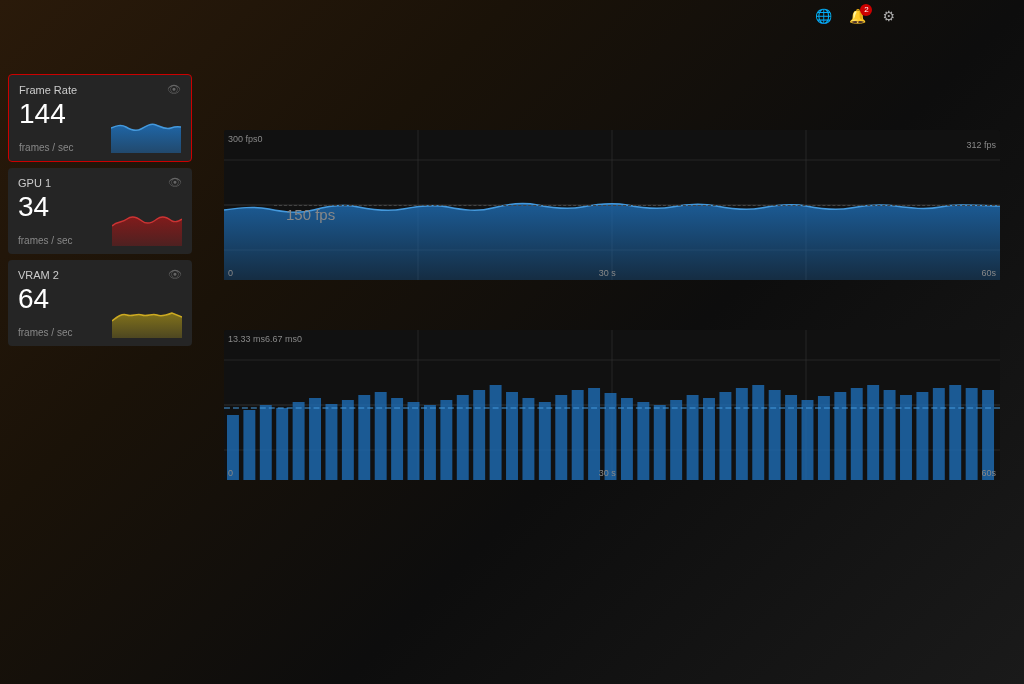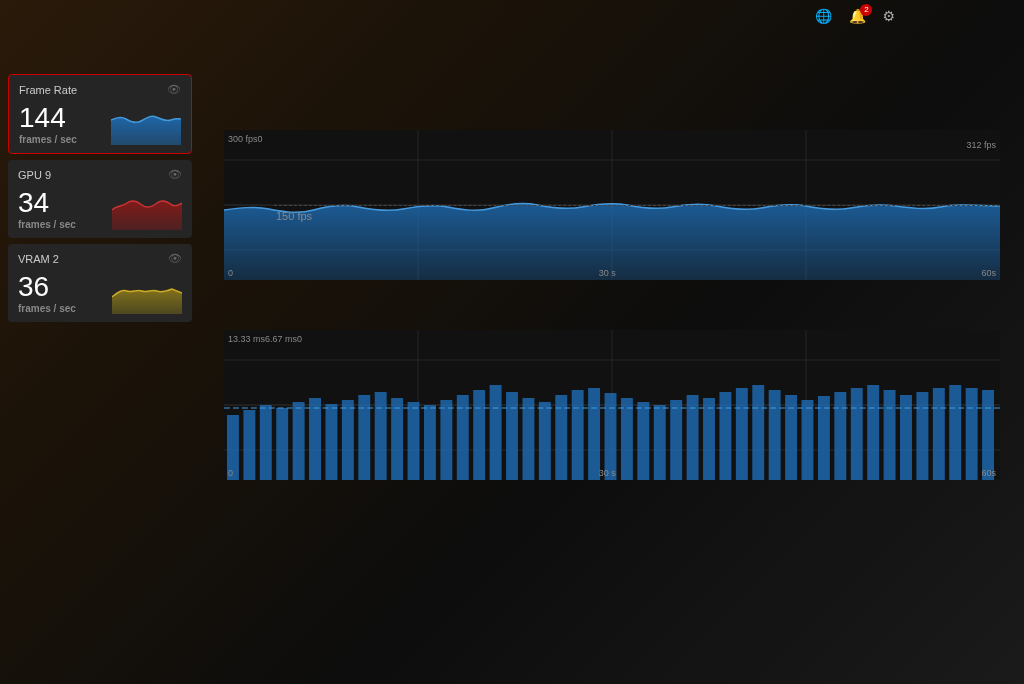--- a/index.html
+++ b/index.html
@@ -242,22 +242,21 @@
     .metric-value {
       color: #fff;
       font-size: 28px;
       font-weight: 300;
       line-height: 1;
     }
 
     .metric-unit {
       color: #888;
       font-size: 10px;
-      margin-top: 2px;
-      font-weight: bold;
+      margin-top: 14px;
     }
 
     .mini-chart {
       width: 70px;
       height: 45px;
       flex-shrink: 0;
     }
 
     
     .metric-row {
@@ -479,21 +478,21 @@
               </linearGradient>
             </defs>
             <path d="M0,20 C5,18 10,16 15,19 C20,22 25,24 30,21 C35,18 40,15 45,17 C50,19 55,22 60,20 C65,18 70,19 70,19 L70,45 L0,45 Z" fill="url(#blueGrad)"></path>
             <path d="M0,20 C5,18 10,16 15,19 C20,22 25,24 30,21 C35,18 40,15 45,17 C50,19 55,22 60,20 C65,18 70,19 70,19" fill="none" stroke="#4499dd" stroke-width="1.5"></path>
           </svg>
         </div>
       </div>
 
       <div class="metric-card">
         <div class="metric-card-header">
-          <span class="metric-card-title">GPU 9</span>
+          <span class="metric-card-title">GPU 1</span>
           <span class="metric-card-eye">👁</span>
         </div>
         <div class="metric-card-body">
           <div>
             <div class="metric-value">34</div>
             <div class="metric-unit">frames / sec</div>
           </div>
           <svg class="mini-chart" viewBox="0 0 70 45">
             <defs>
               <linearGradient id="redGrad" x1="0" y1="0" x2="0" y2="1">
@@ -507,21 +506,21 @@
         </div>
       </div>
 
       <div class="metric-card">
         <div class="metric-card-header">
           <span class="metric-card-title">VRAM 2</span>
           <span class="metric-card-eye">👁</span>
         </div>
         <div class="metric-card-body">
           <div>
-            <div class="metric-value">36</div>
+            <div class="metric-value">64</div>
             <div class="metric-unit">frames / sec</div>
           </div>
           <svg class="mini-chart" viewBox="0 0 70 45">
             <defs>
               <linearGradient id="goldGrad" x1="0" y1="0" x2="0" y2="1">
                 <stop offset="0%" stop-color="#8b7a1a" stop-opacity="0.9"></stop>
                 <stop offset="100%" stop-color="#8b7a1a" stop-opacity="0.4"></stop>
               </linearGradient>
             </defs>
             <path d="M0,28 C5,24 10,20 15,22 C20,24 25,20 30,22 C35,24 40,20 45,22 C50,24 55,22 60,20 C65,22 70,24 70,24 L70,45 L0,45 Z" fill="url(#goldGrad)"></path>
@@ -612,21 +611,21 @@
           <div class="chart-y-labels">
             <span class="chart-y-label">300 fps</span>
             <span class="chart-y-label">0</span>
           </div>
           
           <div style="position:absolute;right:4px;top:4px;">
             <span class="chart-y-label">312 fps</span>
           </div>
           
           <div style="position:absolute;left:50px;right:0;top:50%;border-top:1px dashed #444;">
-            <span style="color:#888;font-size:11px;margin-left:2px;">150 fps</span>
+            <span style="color:#888;font-size:15px;margin-left:12px;">150 fps</span>
           </div>
           <svg width="100%" height="100%" viewBox="0 0 520 150" preserveAspectRatio="none">
             <defs>
               <linearGradient id="fpsGrad" x1="0" y1="0" x2="0" y2="1">
                 <stop offset="0%" stop-color="#1e6db5" stop-opacity="0.8"></stop>
                 <stop offset="100%" stop-color="#1e6db5" stop-opacity="0.3"></stop>
               </linearGradient>
             </defs>
 
             <line x1="0" y1="30" x2="520" y2="30" stroke="#333" stroke-width="0.5"></line>

